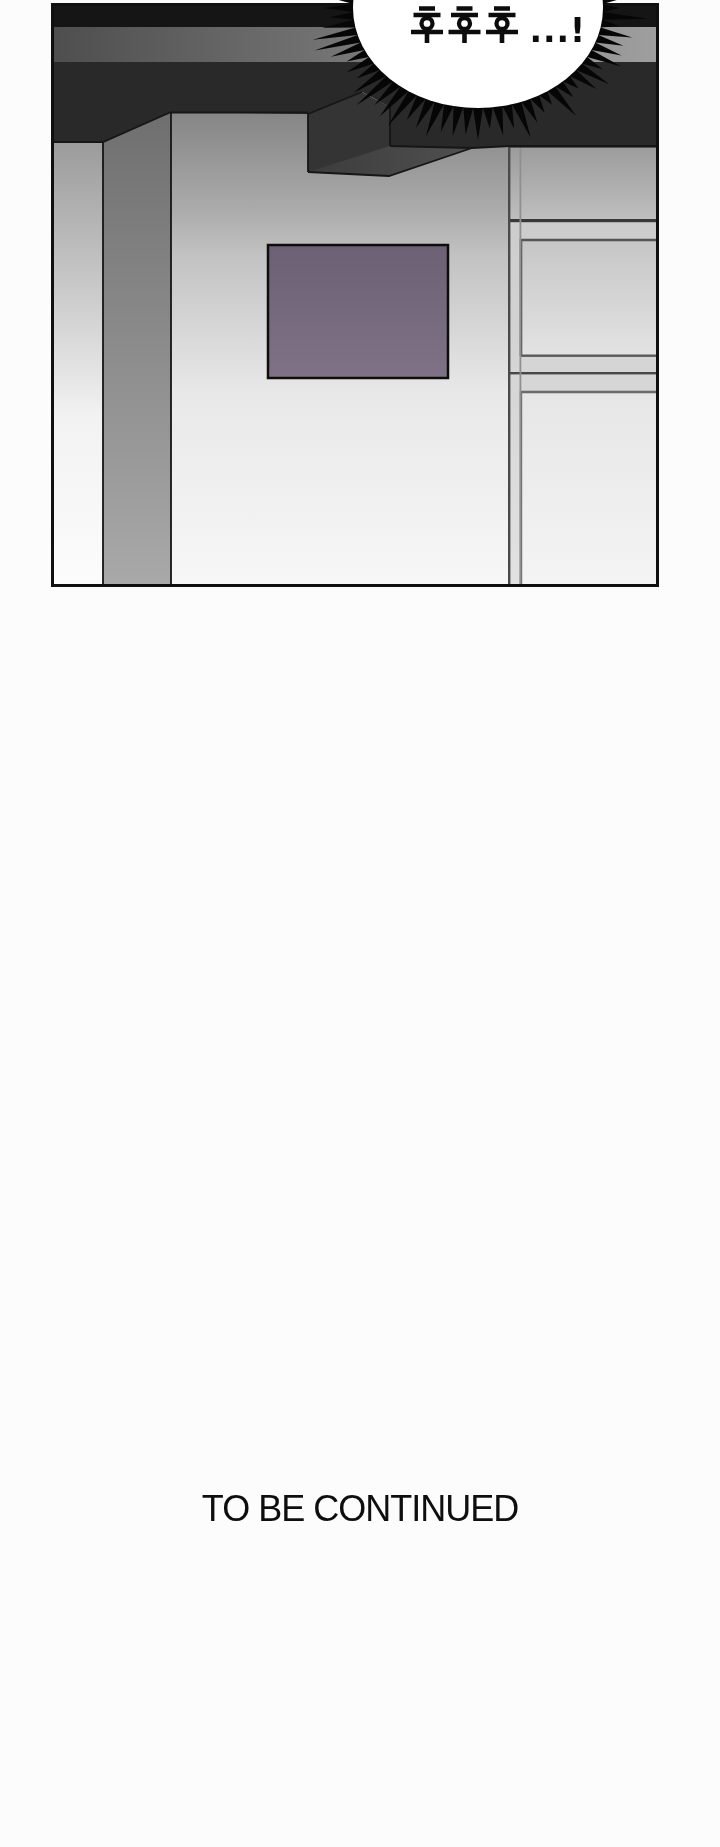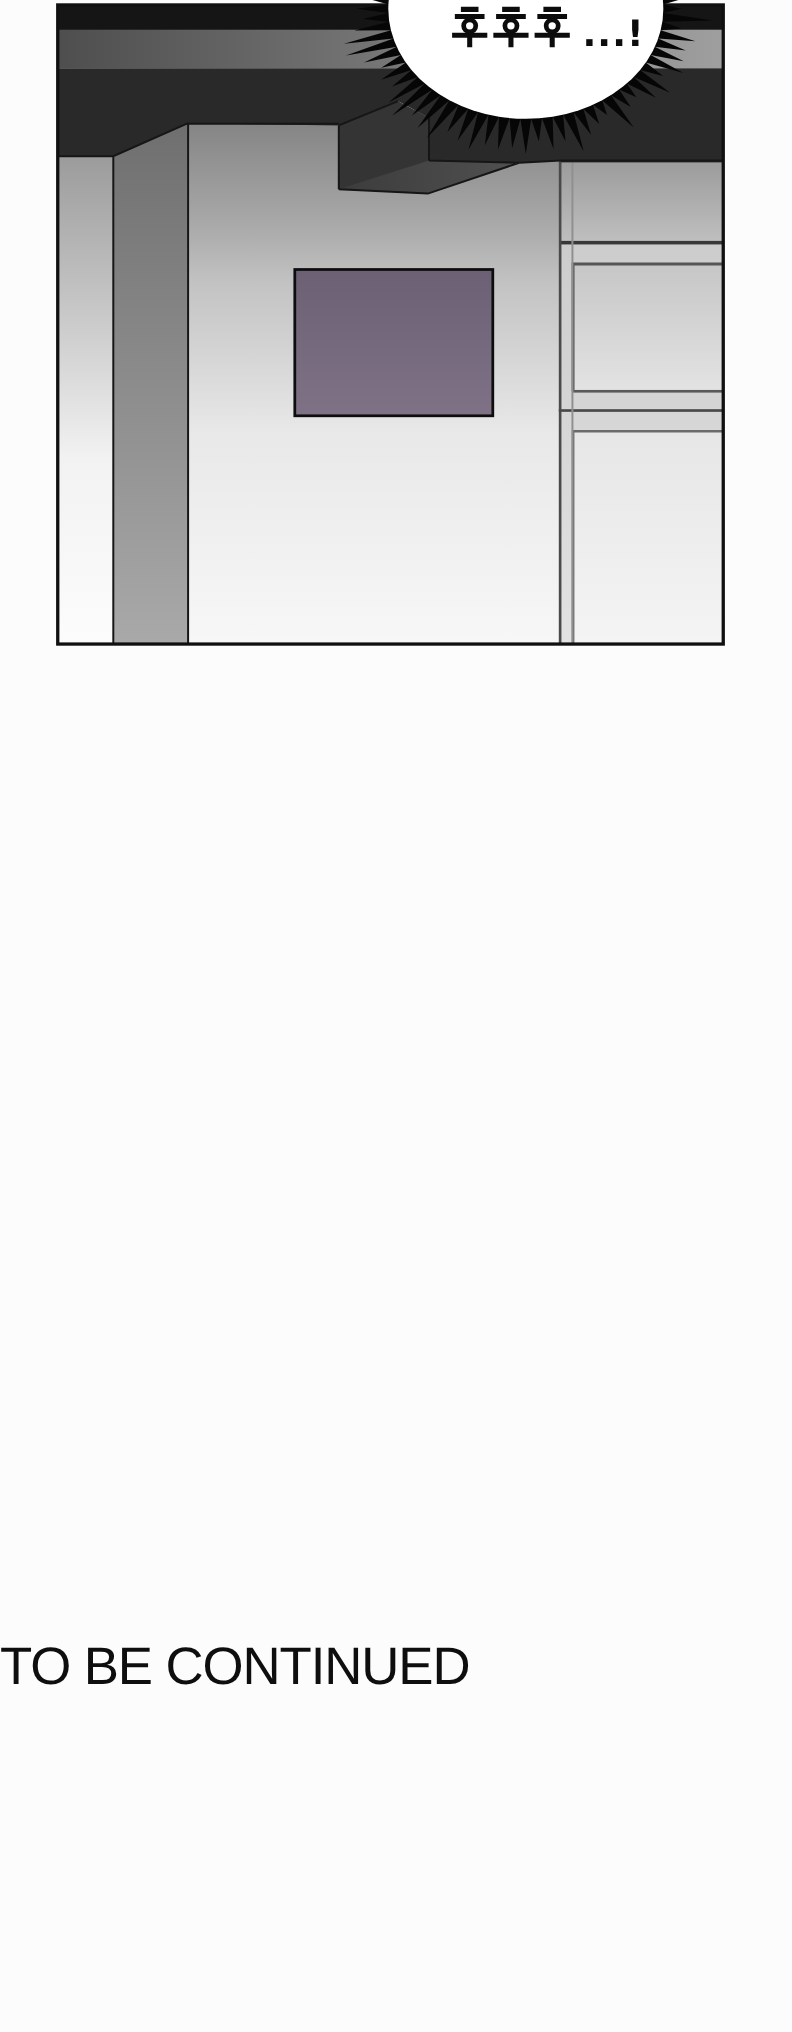--- a/index.html
+++ b/index.html
@@ -8,22 +8,23 @@
   .panel-art{position:absolute;top:0;left:0;}
   .edge{stroke:#161616;stroke-width:1.8;fill:none;}
   .edge-strong{stroke:#101010;stroke-width:3;fill:none;}
   .stroke-glyph{stroke:#0c0c0c;stroke-width:4.6;fill:none;stroke-linecap:butt;}
   .glyph-ring{stroke:#0c0c0c;stroke-width:4.3;fill:none;}
   .bubble-rest{font-family:"DejaVu Sans",sans-serif;font-size:33px;font-weight:bold;fill:#0c0c0c;letter-spacing:1px;}
   .burst{fill:#060606;}
   .bubble-core{fill:#ffffff;}
   .continued{
     position:absolute;top:1488px;left:0;width:720px;
+    text-align:center;
     font-family:"Liberation Sans",sans-serif;
-    font-size:48px;font-weight:400;letter-spacing:-1px;
+    font-size:36px;font-weight:400;letter-spacing:-1px;
     color:#0e0e0e;white-space:nowrap;
   }
   .sr-only{position:absolute;width:1px;height:1px;overflow:hidden;clip:rect(0 0 0 0);white-space:nowrap;}
 </style>
 </head>
 <body>
 
 <div class="page">
 
   <span class="sr-only">후후후...!</span>

